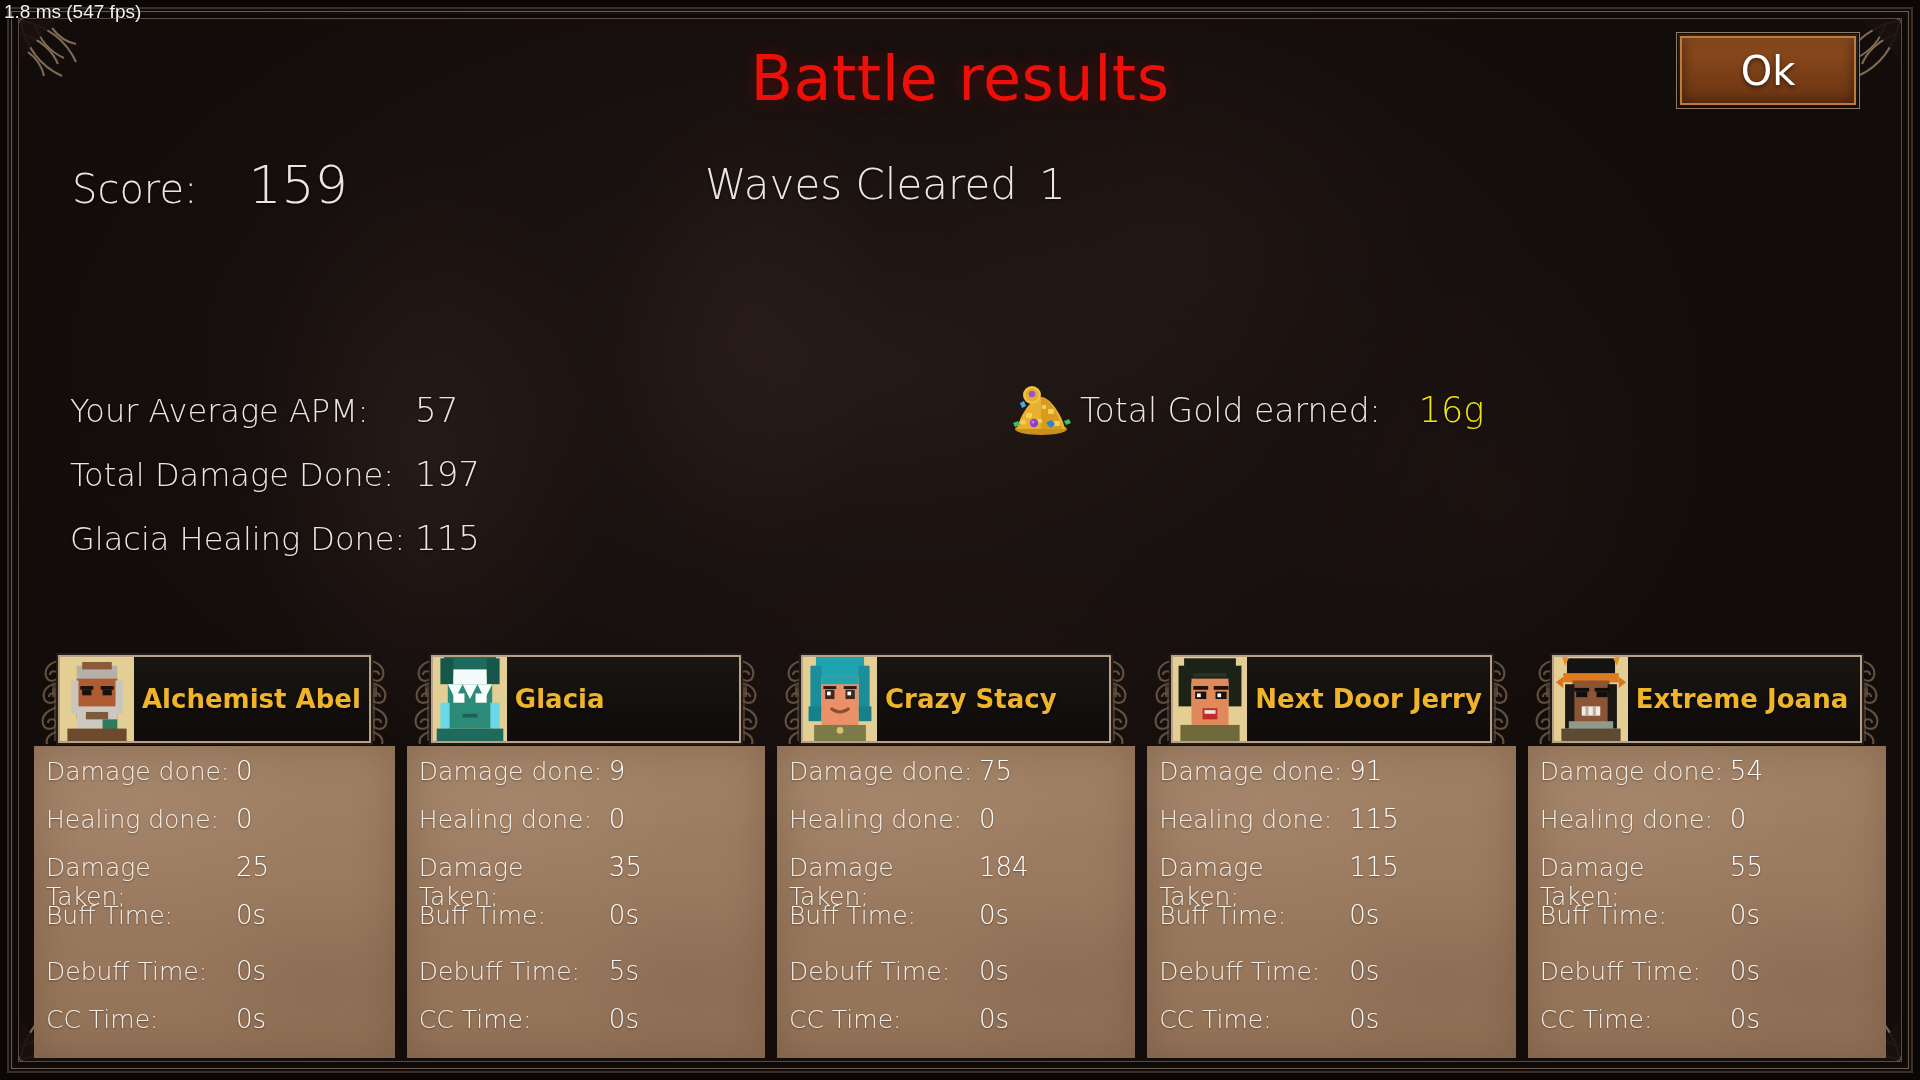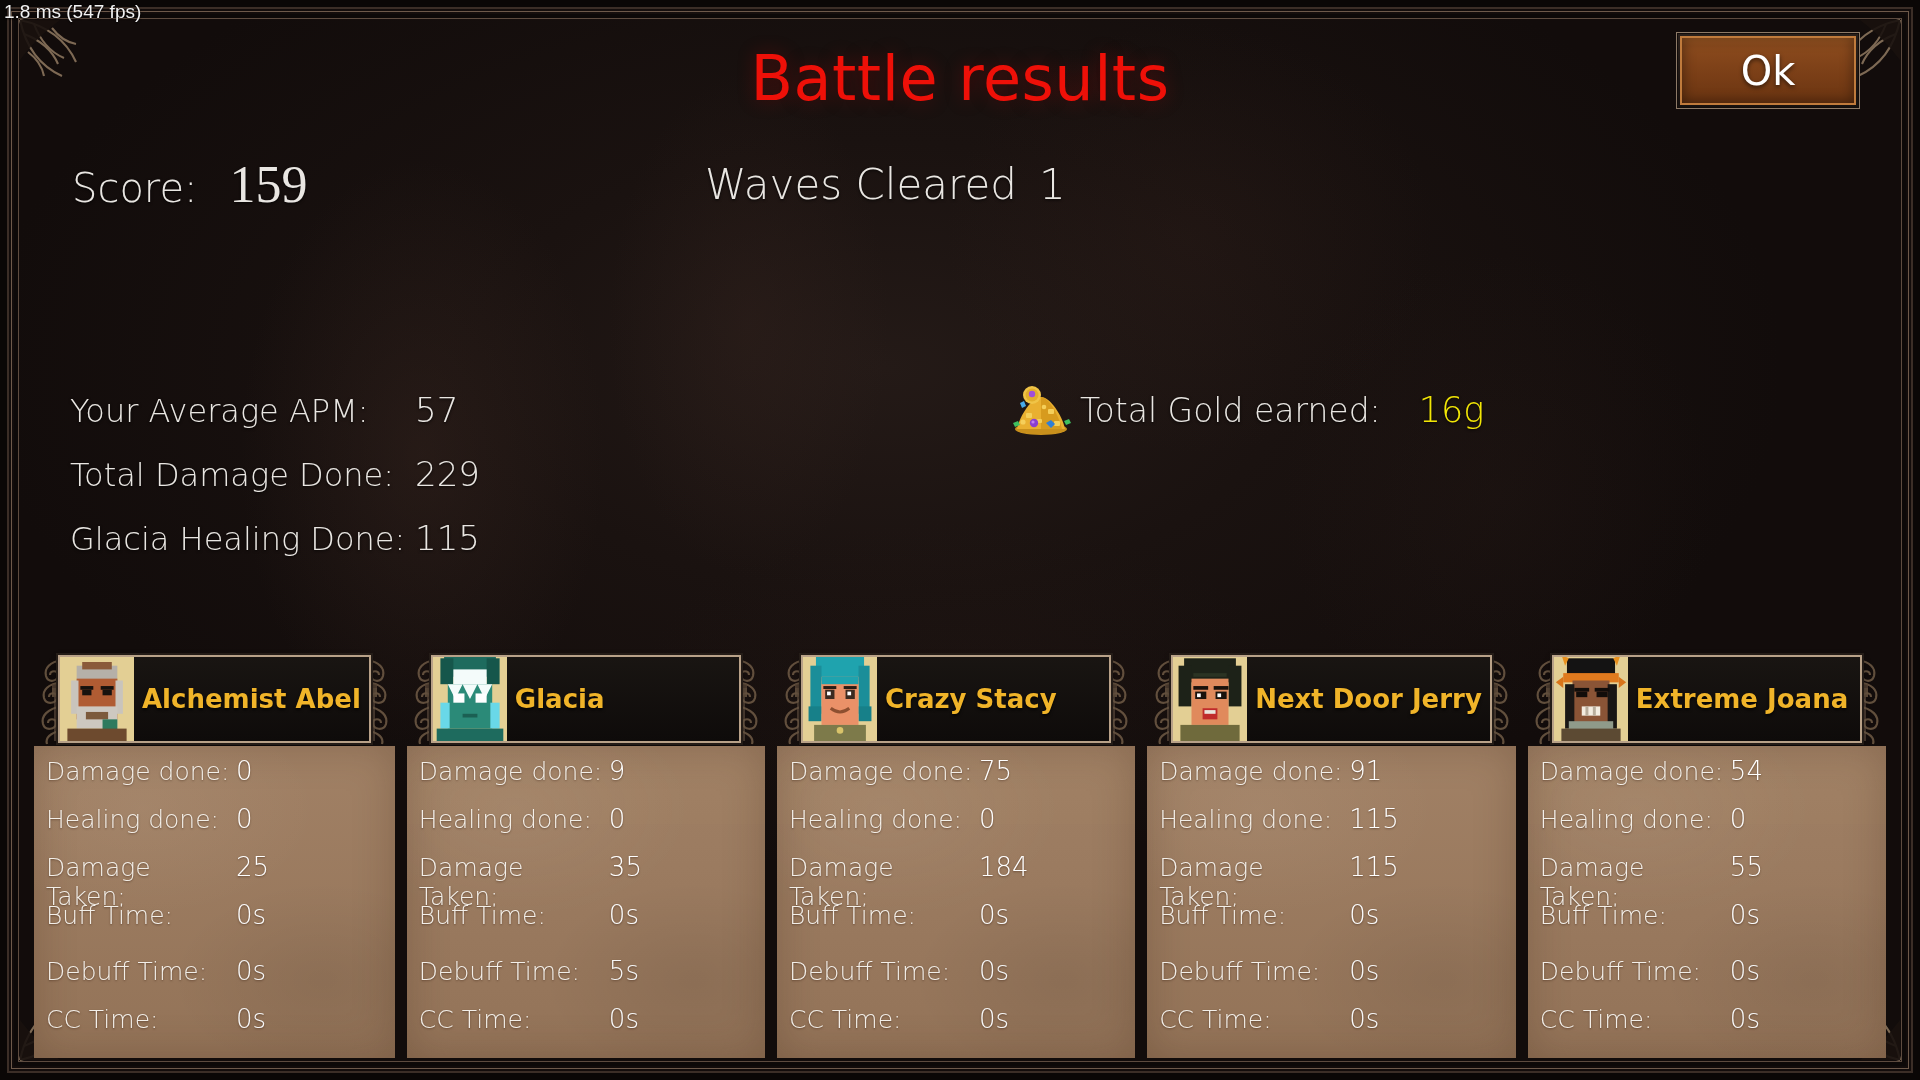--- a/index.html
+++ b/index.html
@@ -98,21 +98,21 @@
   
   .light{
     color:#e9e6e2;
     font-family:"DejaVu Sans", sans-serif;
     font-weight:300;
     text-shadow:0 1px 3px rgba(0,0,0,.8);
   }
 
   #score-row{ position:absolute; top:155px; left:72px; display:flex; align-items:baseline; }
   #score-row .k{ font-size:40px; }
-  #score-row .v{ font-size:52px; margin-left:32px;font-family:Liberation Serif, serif; }
+  #score-row .v{ font-size:52px; margin-left:51px; }
 
   #waves-row{ position:absolute; top:160px; left:705px; display:flex; align-items:center; }
   #waves-row .k{ font-size:42px; }
   #waves-row .v{ font-size:42px; margin-left:22px; }
 
   #summary{
     position:absolute; top:390px; left:70px;
     display:flex; flex-direction:column; gap:24px;
   }
   .sum-row{ display:flex; align-items:baseline; }
@@ -292,21 +292,21 @@
     <span class="light v">1</span>
   </div>
 
   <div id="summary">
     <div class="sum-row">
       <span class="light k">Your Average APM:</span>
       <span class="light v">57</span>
     </div>
     <div class="sum-row">
       <span class="light k">Total Damage Done:</span>
-      <span class="light v">229</span>
+      <span class="light v">197</span>
     </div>
     <div class="sum-row">
       <span class="light k">Glacia Healing Done:</span>
       <span class="light v">115</span>
     </div>
   </div>
 
   <div id="gold">
     <svg class="gold-icon" viewBox="0 0 62 50">
       <ellipse cx="31" cy="44" rx="26" ry="6" fill="#c9901c"></ellipse>

